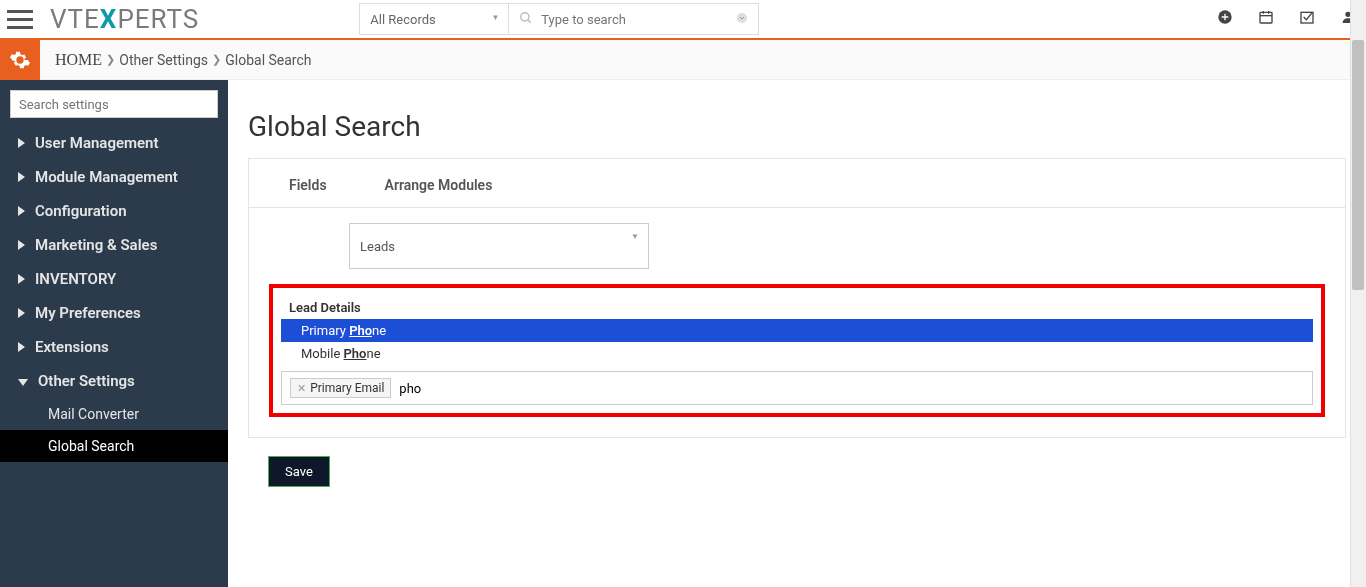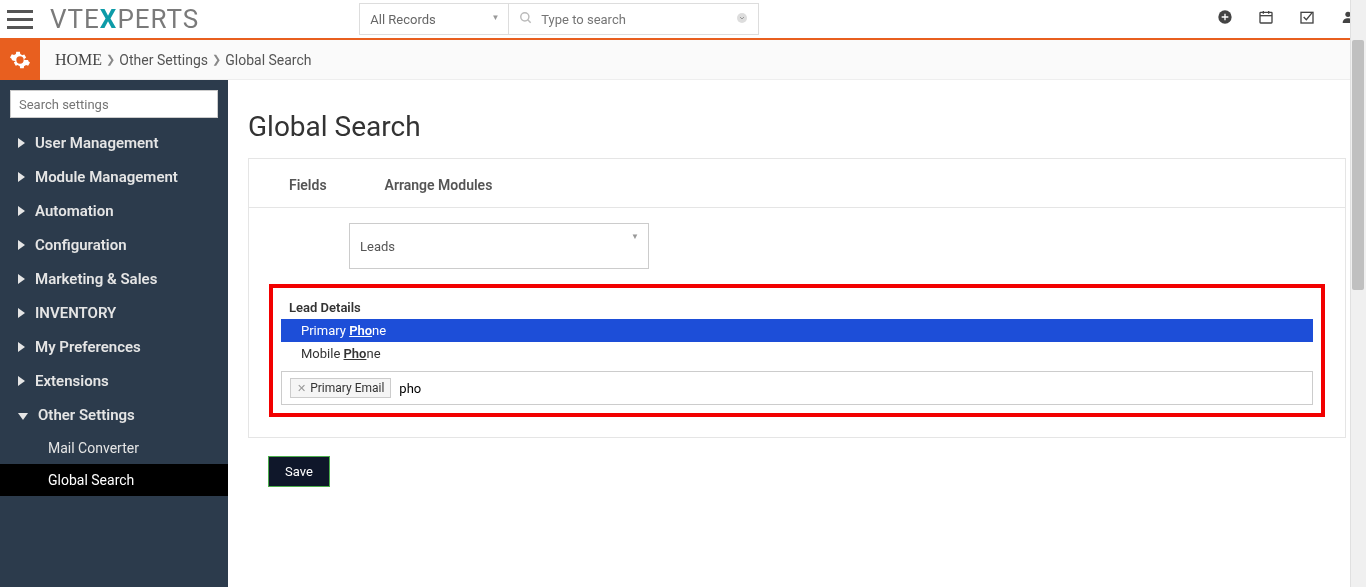--- a/index.html
+++ b/index.html
@@ -152,24 +152,20 @@
     <div class="menu-item">
         <span class="chev-right"></span>
         <span>User Management</span>
       </div>
     <div class="menu-item">
         <span class="chev-right"></span>
         <span>Module Management</span>
       </div>
     <div class="menu-item">
         <span class="chev-right"></span>
-        <span>Automation</span>
-      </div>
-    <div class="menu-item">
-        <span class="chev-right"></span>
         <span>Configuration</span>
       </div>
     <div class="menu-item">
         <span class="chev-right"></span>
         <span>Marketing &amp; Sales</span>
       </div>
     <div class="menu-item">
         <span class="chev-right"></span>
         <span>INVENTORY</span>
       </div>

